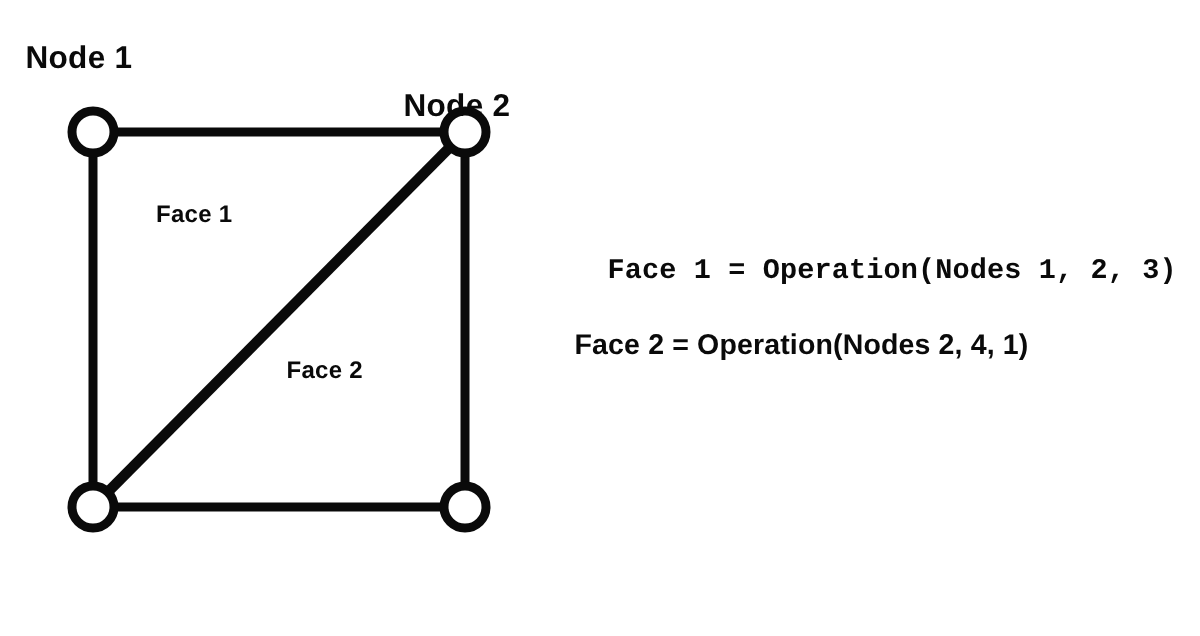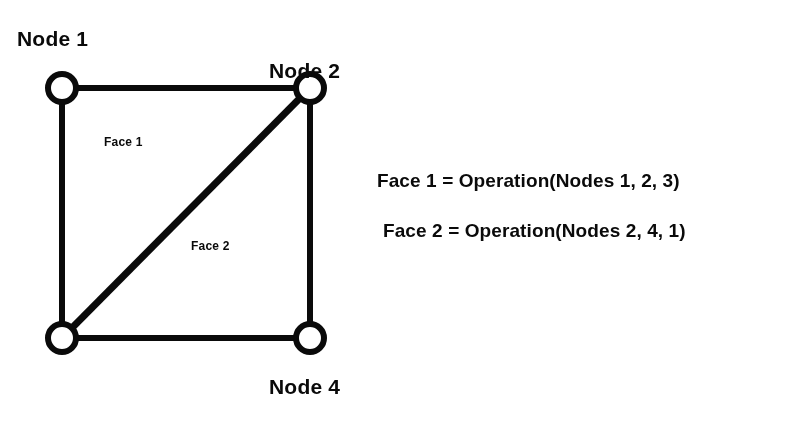--- a/index.html
+++ b/index.html
@@ -33,33 +33,33 @@
     font-weight: bold;
     color: #0a0a0a;
     white-space: nowrap;
     line-height: 1;
     letter-spacing: 0.2px;
   }
   .node-label {
     font-size: 21px;
   }
   .face-label {
-    font-size: 12px;
+    font-size: 16px;
   }
   .eq-label {
     font-size: 19px;
     letter-spacing: 0.1px;
   }
   #node-label-1 { left: 17px;  top: 28px; }
   #node-label-2 { left: 269px; top: 28px; margin-top: 32px; }
   #node-label-3 { left: 17px;  top: 376px; }
   #node-label-4 { left: 269px; top: 376px; }
   #face-label-1 { left: 104px; top: 136px; }
   #face-label-2 { left: 191px; top: 240px; }
-  #equation-1   { left: 377px; top: 171px; }
+  #equation-1   { left: 405px; top: 171px; font-family: Liberation Mono, monospace; }
   #equation-2   { left: 383px; top: 221px; }
 </style>
 </head>
 <body>
 
 <div id="canvas">
 
   <svg id="mesh-svg" viewBox="0 0 800 424">
 
     <line x1="62" y1="88" x2="310" y2="88" stroke="#0a0a0a" stroke-width="6" stroke-linecap="butt"></line>
@@ -73,21 +73,20 @@
     <line x1="310" y1="88" x2="62" y2="338" stroke="#0a0a0a" stroke-width="7" stroke-linecap="butt"></line>
 
     <circle cx="62" cy="88" r="14" fill="#ffffff" stroke="#0a0a0a" stroke-width="6"></circle>
     <circle cx="310" cy="88" r="14" fill="#ffffff" stroke="#0a0a0a" stroke-width="6"></circle>
     <circle cx="62" cy="338" r="14" fill="#ffffff" stroke="#0a0a0a" stroke-width="6"></circle>
     <circle cx="310" cy="338" r="14" fill="#ffffff" stroke="#0a0a0a" stroke-width="6"></circle>
   </svg>
 
   <div id="node-label-1" class="label node-label">Node 1</div>
   <div id="node-label-2" class="label node-label">Node 2</div>
-  <div id="node-label-4" class="label node-label">Node 4</div>
 
   <div id="face-label-1" class="label face-label">Face 1</div>
   <div id="face-label-2" class="label face-label">Face 2</div>
 
   <div id="equation-1" class="label eq-label">Face 1 = Operation(Nodes 1, 2, 3)</div>
   <div id="equation-2" class="label eq-label">Face 2 = Operation(Nodes 2, 4, 1)</div>
 
 </div>
 
 </body></html>

